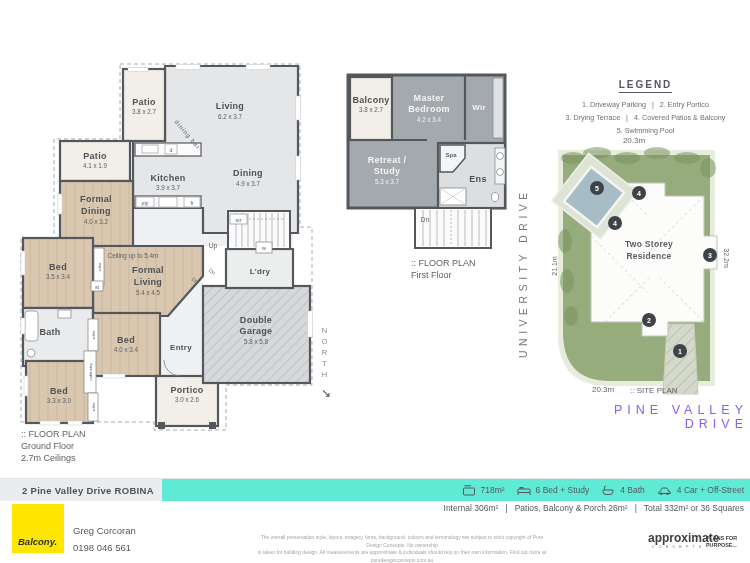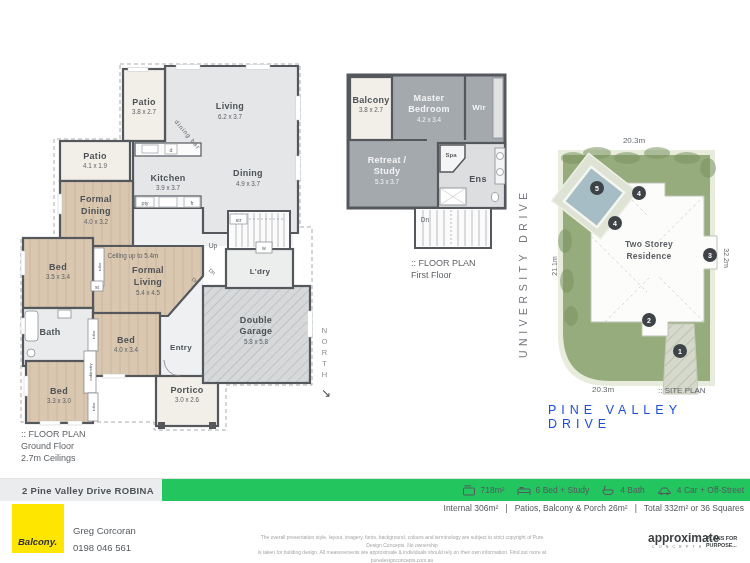--- a/index.html
+++ b/index.html
@@ -18,27 +18,27 @@
   .mkr{font-size:7px;font-weight:700;fill:#ffffff;text-anchor:middle;}
   .sitelbl{font-size:8.5px;font-weight:700;fill:#5a5e62;text-anchor:middle;letter-spacing:.3px;}
   .sdim{font-size:7px;fill:#63676b;text-anchor:middle;}
   
   .legend{width:205px;text-align:center;}
   .legend-title{display:inline-block;font-size:10px;font-weight:700;letter-spacing:2px;color:#54585c;
                 border-bottom:1px solid #54585c;padding-bottom:2px;margin-bottom:6px;}
   .legend-line{font-size:7.2px;color:#6b6f73;line-height:1.8;white-space:pre;}
   .street-v{writing-mode:vertical-rl;transform:rotate(180deg);font-size:10.5px;letter-spacing:4.5px;
             color:#74787e;}
-  .street-h{width:200px;text-align:left;font-size:12.5px;letter-spacing:5px;color:#1d4ed8;}
+  .street-h{width:200px;text-align:right;font-size:12.5px;letter-spacing:5px;color:#8b5cf6;}
   .dim-h{font-size:8px;color:#63676b;}
   .site-cap{font-size:8px;color:#5e6266;}
   .north{writing-mode:vertical-rl;text-orientation:upright;font-size:7.5px;letter-spacing:2px;color:#85898d;}
   .north-arrow{font-size:12px;color:#4e5256;}
   
-  .footer-band{top:478px;left:0;width:750px;height:22px;background:#22c55e;border-top:1px solid #e2e3e4;}
+  .footer-band{top:478px;left:0;width:750px;height:22px;background:#5eead4;border-top:1px solid #e2e3e4;}
   .address-chip{left:0;top:0;width:162px;height:22px;background:#ebeced;display:flex;align-items:center;}
   .address-text{padding-left:22px;font-size:9.5px;font-weight:600;color:#4e5256;letter-spacing:.3px;}
   .stats-row{right:6px;top:0;height:22px;display:flex;align-items:center;gap:12px;font-size:8.5px;color:#55595d;}
   .stat{display:flex;align-items:center;gap:5px;}
   .areas-line{right:6px;top:503px;font-size:8.5px;color:#55595d;white-space:pre;}
   .rw-logo{left:12px;top:504px;width:52px;height:49px;background:#ffe600;}
   .rw-text{position:absolute;left:6px;bottom:6px;font-size:9.5px;font-weight:700;font-style:italic;color:#2f2f2d;}
   .agent{left:73px;top:523px;font-size:9.5px;color:#55595d;line-height:1.75;}
   .disclaimer{left:256px;top:534px;width:292px;font-size:5px;line-height:1.5;color:#a2a5a8;text-align:center;}
   .pd-name{left:648px;top:532px;font-size:12px;font-weight:700;color:#3c4043;line-height:1;}
@@ -224,20 +224,26 @@
     <text class="rm wt" x="42" y="114">Study</text>
     <text class="dm wt" x="42" y="124">5.3 x 3.7</text>
     <text class="tiny" x="106" y="97" style="font-size:6px;font-weight:700">Spa</text>
     <text class="rm" x="133" y="122">Ens</text>
     <text class="tiny" x="80" y="162" style="font-size:6.5px">Dn</text>
 
     <text class="cap" x="66" y="206">:: FLOOR PLAN</text>
     <text class="cap" x="66" y="218">First Floor</text>
   </svg>
 
+  <div class="abs legend" style="left:543px;top:74px;">
+    <div class="legend-title">LEGEND</div>
+    <div class="legend-line">1. Driveway Parking   |   2. Entry Portico</div>
+    <div class="legend-line">3. Drying Terrace   |   4. Covered Patios &amp; Balcony</div>
+    <div class="legend-line">5. Swimming Pool</div>
+  </div>
 
   <div class="abs dim-h" style="left:545px;top:136px;width:178px;text-align:center;">20.3m</div>
 
   <svg class="abs" style="left:545px;top:146px;" width="202" height="256" viewBox="0 0 202 256">
     <path d="M13,4 H170 V240 H64 Q13,240 13,188 Z" fill="#e7ecdc"></path>
     <path d="M18,9 H165 V235 H65 Q18,235 18,186 Z" fill="#97ac7c"></path>
     <g fill="#7a9460" opacity="0.55">
       <ellipse cx="28" cy="12" rx="12" ry="6"></ellipse>
         <ellipse cx="52" cy="7" rx="14" ry="6"></ellipse>
       <ellipse cx="82" cy="12" rx="13" ry="6"></ellipse>
@@ -274,21 +280,21 @@
         <text class="mkr" x="135" y="207.5">1</text>
     </g>
 
     <text class="sdim" transform="translate(12,120) rotate(-90)">21.1m</text>
     <text class="sdim" transform="translate(179,112) rotate(90)">32.2m</text>
   </svg>
 
   <div class="abs street-v" style="left:517px;top:140px;height:218px;">UNIVERSITY DRIVE</div>
 
   <div class="abs dim-h" style="left:592px;top:385px;">20.3m</div>
-  <div class="abs site-cap" style="left:658px;top:386px;">:: SITE PLAN</div>
+  <div class="abs site-cap" style="left:630px;top:386px;">:: SITE PLAN</div>
 
   <div class="abs street-h" style="left:548px;top:403px;">PINE VALLEY DRIVE</div>
 
   <div class="abs footer-band">
     <div class="abs address-chip">
       <span class="address-text">2 Pine Valley Drive ROBINA</span>
     </div>
     <div class="abs stats-row">
       <span class="stat">
         <svg width="14" height="11" viewBox="0 0 14 11">

